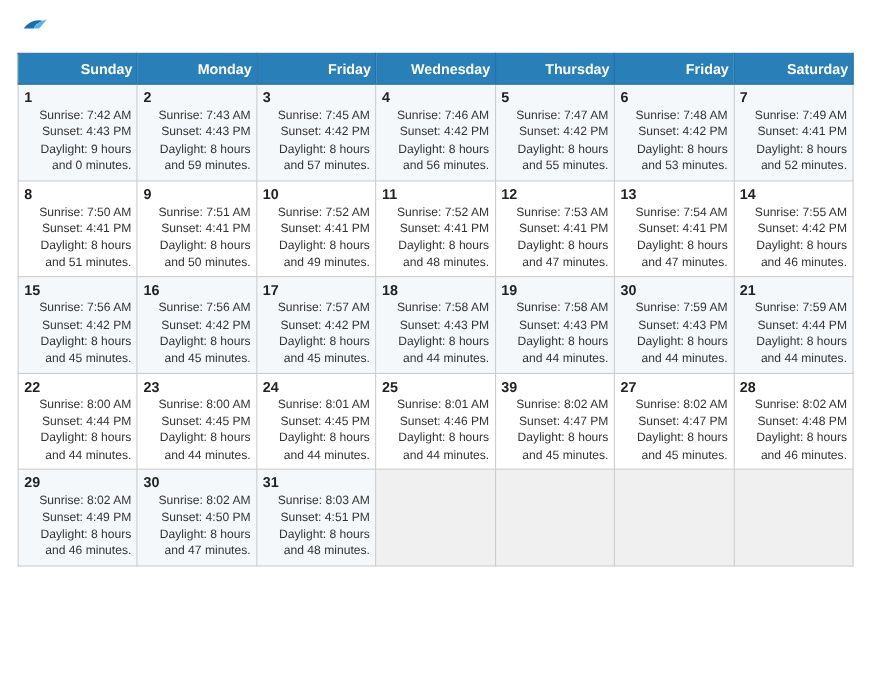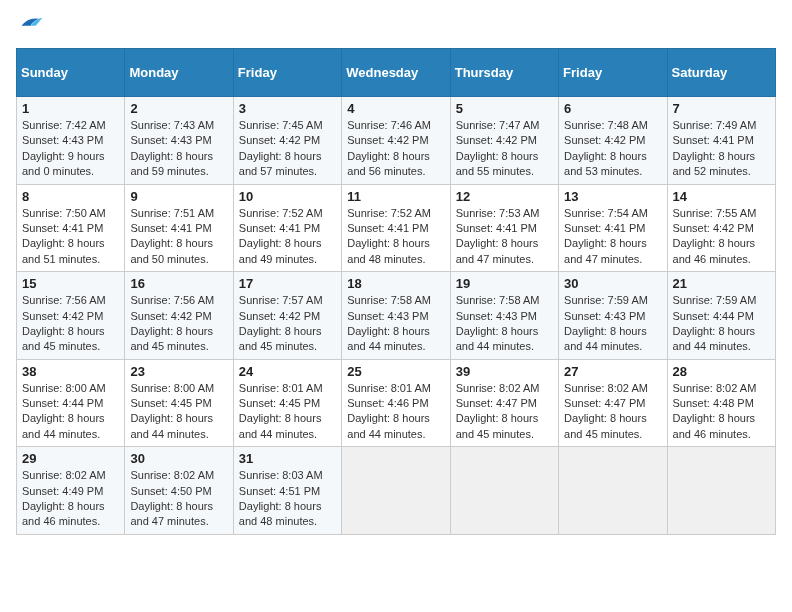--- a/index.html
+++ b/index.html
@@ -49,22 +49,22 @@
     .calendar {
       width: 100%;
       border-collapse: collapse;
       font-size: 11px;
     }
     .calendar thead th {
       background: #2980b9;
       color: #fff;
       font-size: 13px;
       font-weight: bold;
-      padding: 16px 4px;
-      text-align: left;
+      padding: 6px 4px;
+      text-align: right;
       border: 1px solid #2471a3;
     }
     .calendar tbody td {
       border: 1px solid #ccc;
       vertical-align: top;
       padding: 4px 5px;
       width: 108px;
       min-height: 80px;
       background: #fff;
     }
@@ -77,20 +77,21 @@
     .day-number {
       font-size: 13px;
       font-weight: bold;
       color: #222;
       display: block;
       margin-bottom: 2px;
     }
     .cell-text {
       color: #333;
       line-height: 1.4;
+      text-align: right;
     }
     td.empty {
       background: #f0f0f0 !important;
     }
   </style>
 </head>
 <body>
 
 <div class="header">
   <div class="logo">
@@ -206,21 +207,21 @@
           <span class="day-number">30</span>
           <div class="cell-text">Sunrise: 7:59 AM<br>Sunset: 4:43 PM<br>Daylight: 8 hours<br>and 44 minutes.</div>
         </td>
         <td>
           <span class="day-number">21</span>
           <div class="cell-text">Sunrise: 7:59 AM<br>Sunset: 4:44 PM<br>Daylight: 8 hours<br>and 44 minutes.</div>
         </td>
       </tr>
       <tr>
         <td>
-          <span class="day-number">38</span>
+          <span class="day-number">22</span>
           <div class="cell-text">Sunrise: 8:00 AM<br>Sunset: 4:44 PM<br>Daylight: 8 hours<br>and 44 minutes.</div>
         </td>
         <td>
           <span class="day-number">23</span>
           <div class="cell-text">Sunrise: 8:00 AM<br>Sunset: 4:45 PM<br>Daylight: 8 hours<br>and 44 minutes.</div>
         </td>
         <td>
           <span class="day-number">24</span>
           <div class="cell-text">Sunrise: 8:01 AM<br>Sunset: 4:45 PM<br>Daylight: 8 hours<br>and 44 minutes.</div>
         </td>

